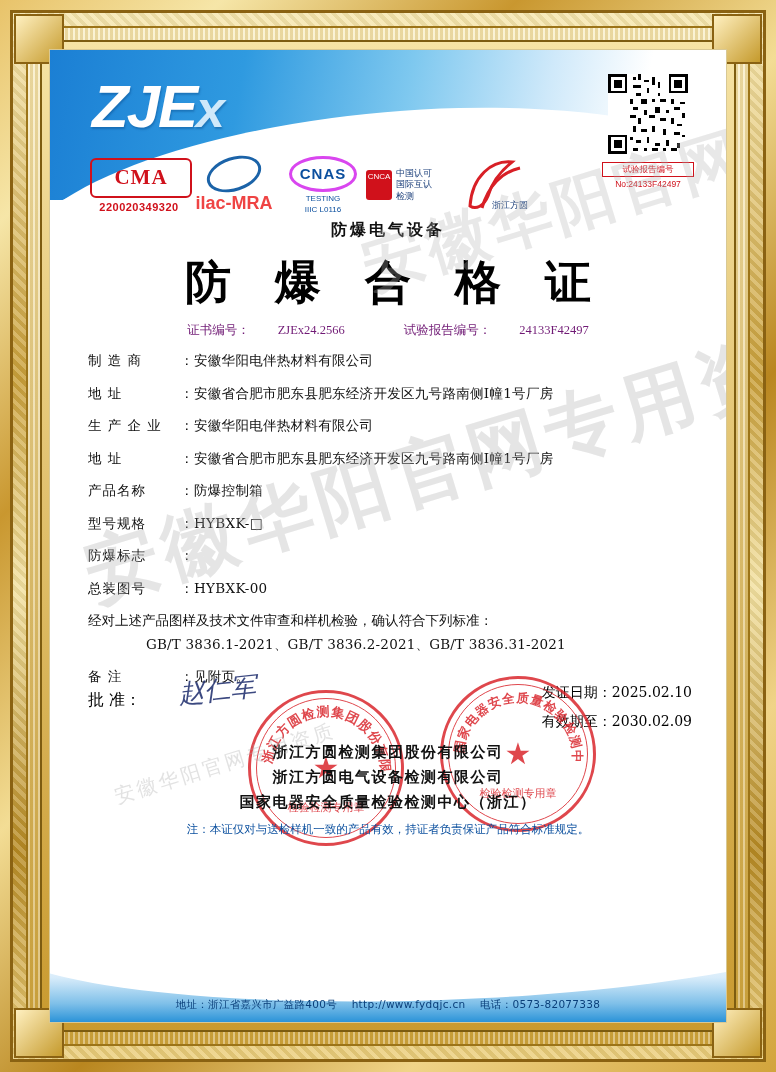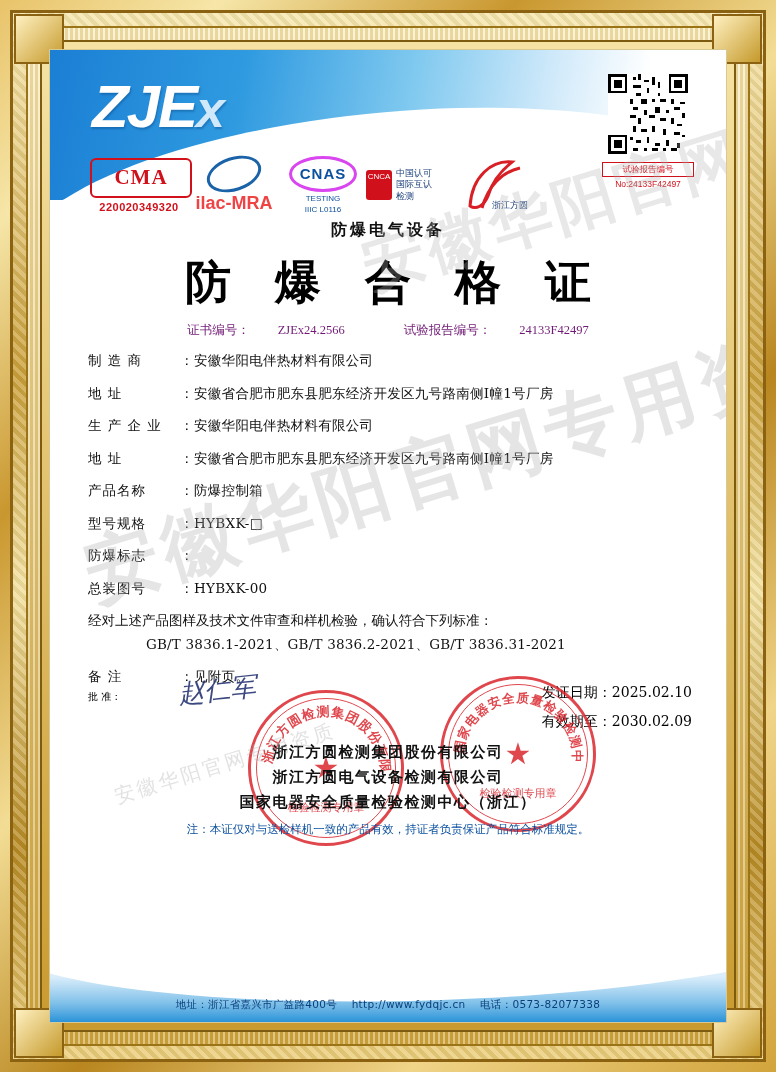--- a/index.html
+++ b/index.html
@@ -139,21 +139,21 @@
   .fields{position:absolute;left:38px;right:30px;top:302px;
     font-family:"DejaVu Serif","Liberation Serif",serif;font-size:13.5px;color:#111;}
   .row{display:flex;align-items:baseline;margin-bottom:14.5px;}
   .lbl{width:92px;flex:0 0 92px;letter-spacing:1px;}
   .colon{width:14px;flex:0 0 14px;}
   .val{flex:1;letter-spacing:.3px;}
   .note-line{margin:6px 0 6px 0;font-size:13.5px;}
   .std-line{margin:4px 0 14px 58px;font-size:13.5px;letter-spacing:.2px;}
 
   
-  .approve{position:absolute;left:38px;top:640px;font-family:"DejaVu Serif",serif;font-size:10px;text-align:center;}
+  .approve{position:absolute;left:38px;top:640px;font-family:"DejaVu Serif",serif;font-size:16px;text-align:center;}
   .sign{
     position:absolute;left:128px;top:622px;width:96px;height:34px;
     font-family:"Liberation Serif",serif;font-size:26px;color:#1b2a6b;
     font-style:italic;transform:rotate(-6deg);opacity:.85;
   }
   .dates{position:absolute;right:34px;top:628px;text-align:center;
     font-family:"DejaVu Serif",serif;font-size:14px;line-height:2.1;margin-left:13px;}
 
   
   .stamp{position:absolute;border:3px solid #d81f26;border-radius:50%;opacity:.82;}

